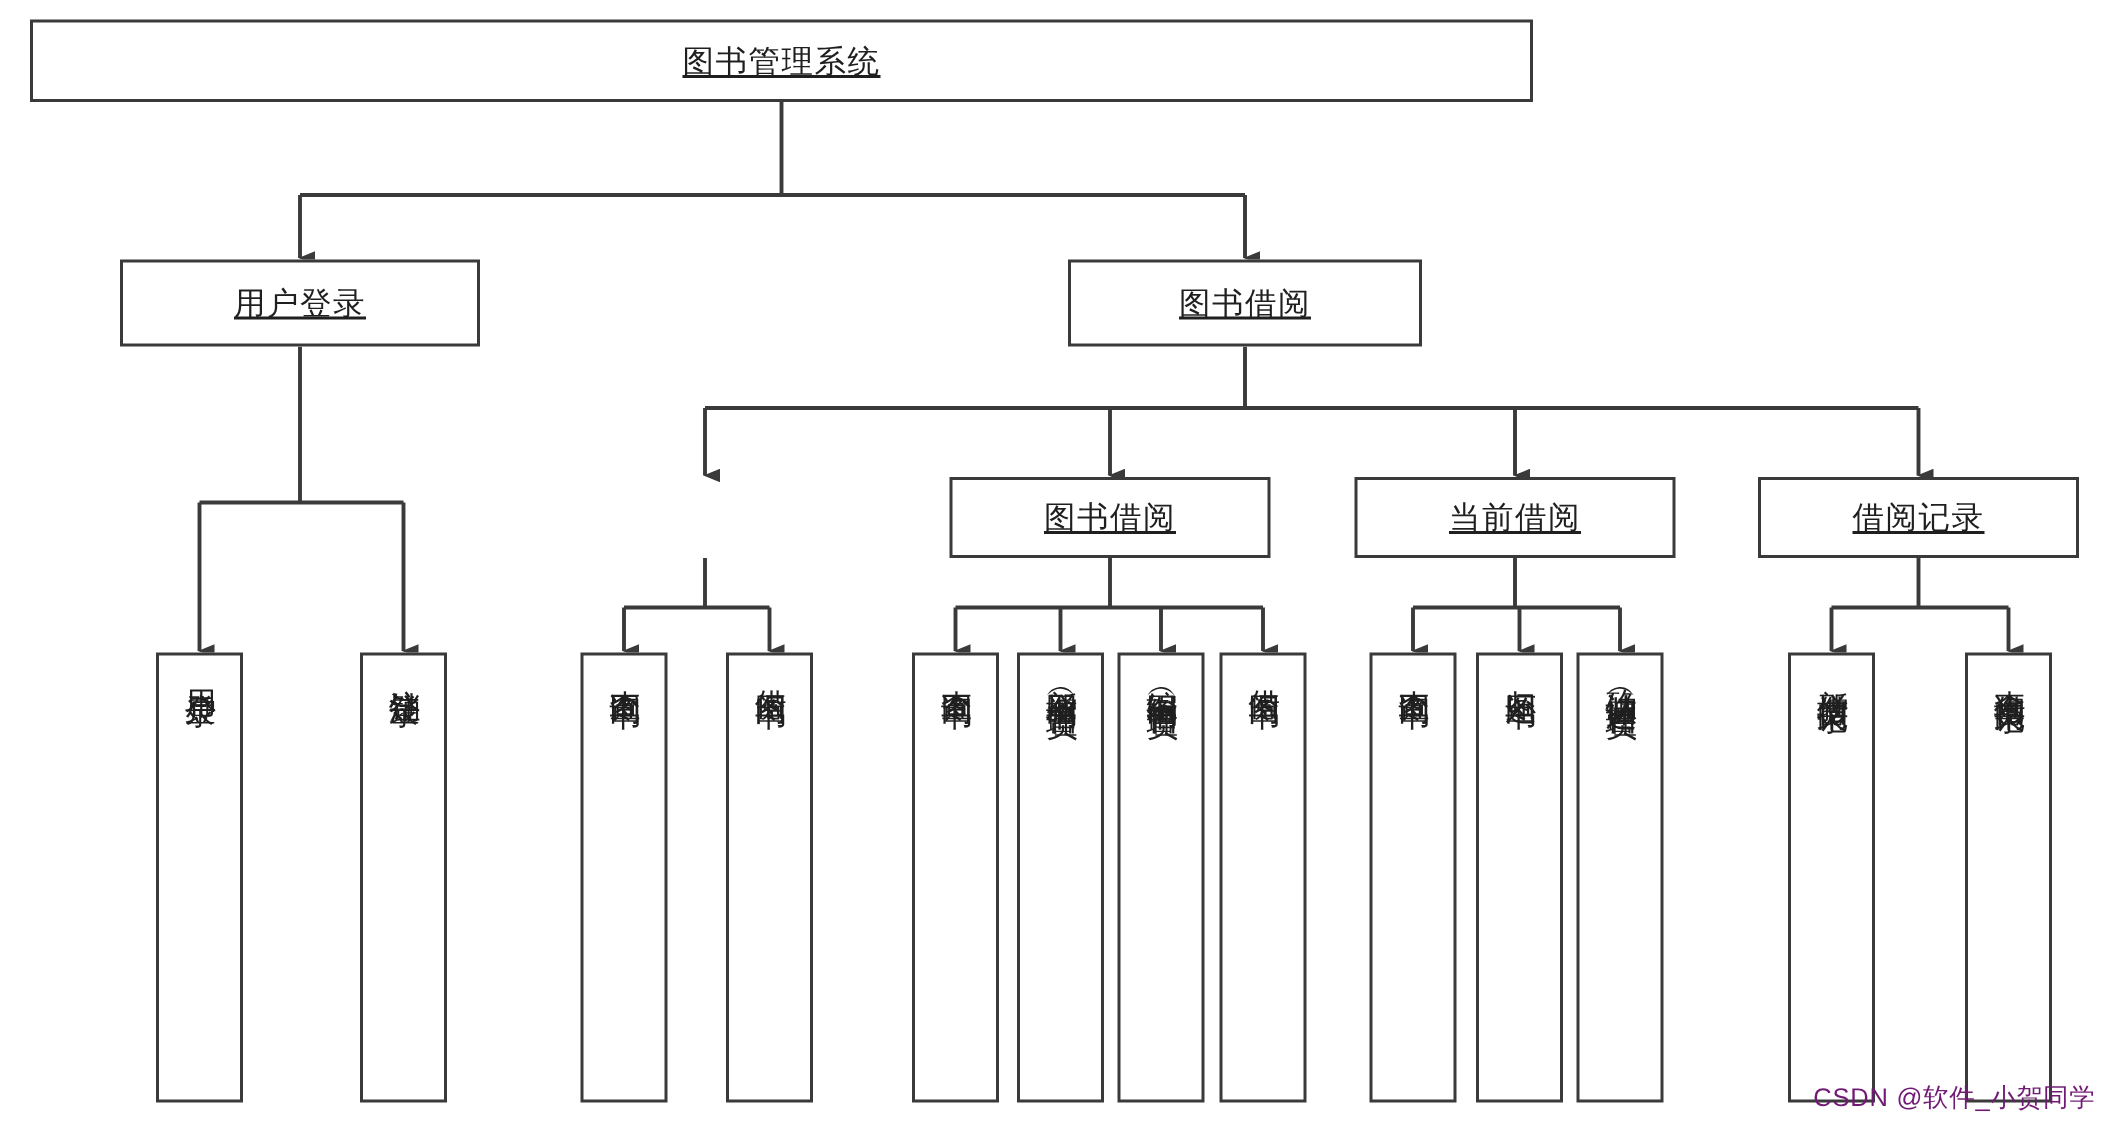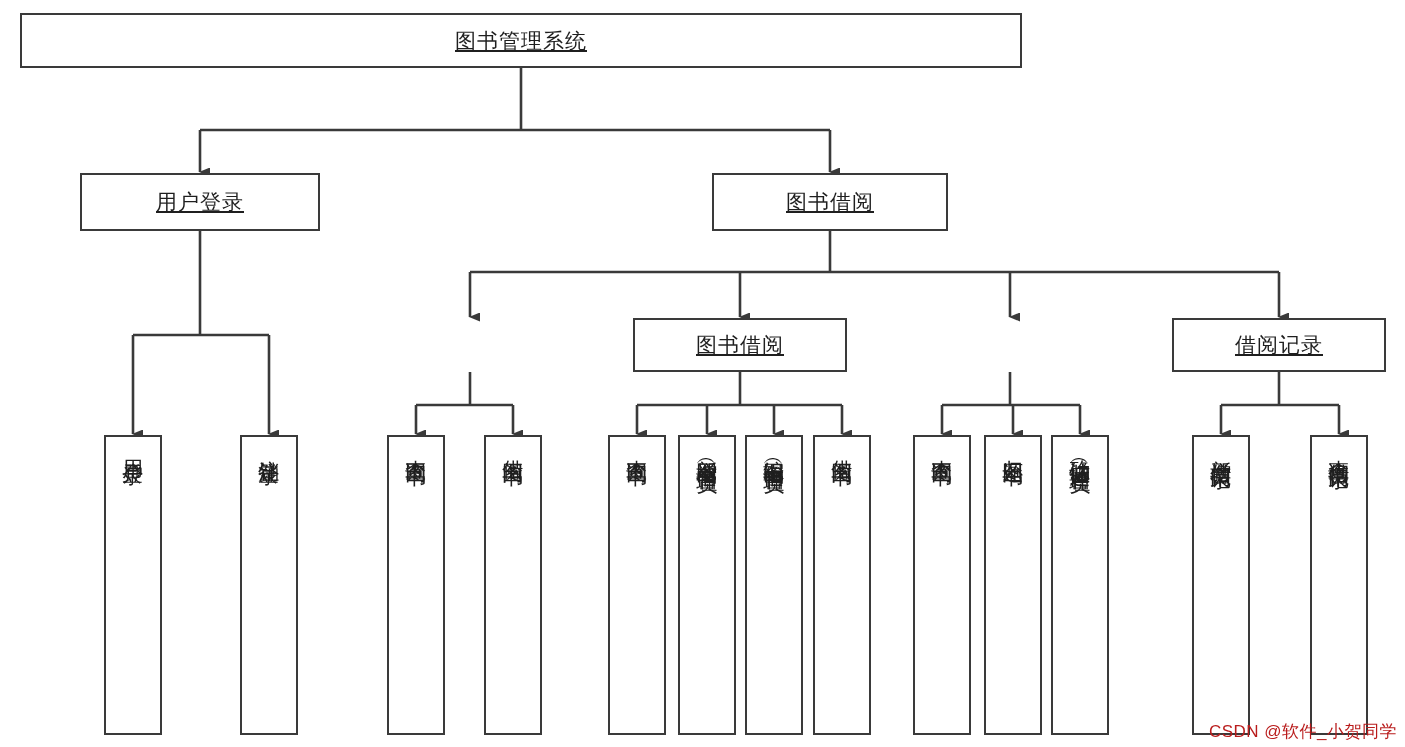--- a/index.html
+++ b/index.html
@@ -50,21 +50,21 @@
     line-height: 1.12;
     letter-spacing: 2px;
     white-space: nowrap;
     color: #1f1f1f;
   }
   .watermark {
     position: absolute;
     right: 8px;
     bottom: 4px;
     font-size: 17px;
-    color: #b91c1c;
+    color: #701a75;
     letter-spacing: 0.5px;
     white-space: nowrap;
     pointer-events: none;
   }
 </style>
 </head>
 <body>
 
 <div id="diagram-canvas">
 
@@ -126,20 +126,23 @@
   <div class="node-box horiz" style="left:80px; top:173px; width:240px; height:58px;">
     <span>用户登录</span>
   </div>
   <div class="node-box horiz" style="left:712px; top:173px; width:236px; height:58px;">
     <span>图书借阅</span>
   </div>
 
   <div class="node-box horiz" style="left:633px; top:318px; width:214px; height:54px;">
     <span>图书借阅</span>
   </div>
+  <div class="node-box horiz" style="left:903px; top:318px; width:214px; height:54px;">
+    <span>当前借阅</span>
+  </div>
   <div class="node-box horiz" style="left:1172px; top:318px; width:214px; height:54px;text-align:right;">
     <span>借阅记录</span>
   </div>
 
   <div class="node-box vert" style="left:104px; top:435px; width:58px; height:300px;">
     <span class="vert-label">用户登录</span>
   </div>
   <div class="node-box vert" style="left:240px; top:435px; width:58px; height:300px;">
     <span class="vert-label">注销登录</span>
   </div>

